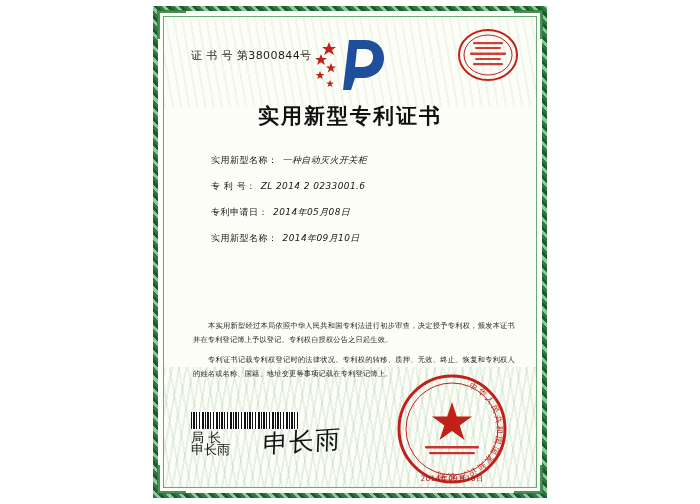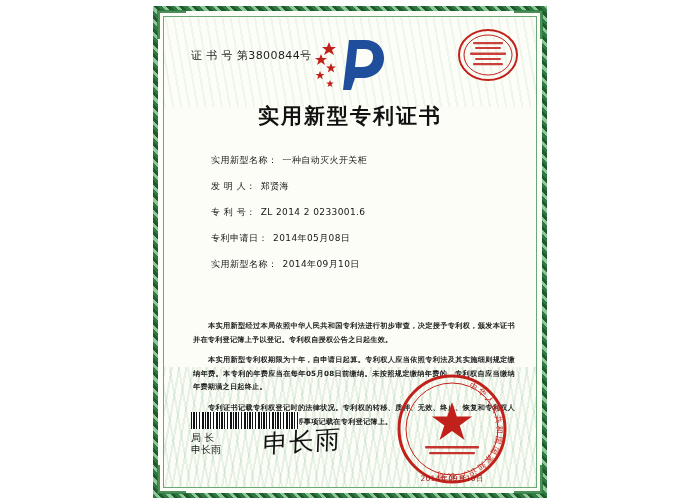--- a/index.html
+++ b/index.html
@@ -143,29 +143,29 @@
     margin-left: 18px;
   }
   .field-label {
     flex: 0 0 auto;
     letter-spacing: .5px;
   }
   .field-value {
     flex: 0 1 auto;
     margin-left: 5px;
     letter-spacing: .4px;
+    font-style: italic;
   }
 
   
   .body-text {
     position: absolute;
     left: 40px;
     right: 32px;
     top: 306px;
-    font-weight: bold;
   }
   .para {
     font-size: 7.2px;
     line-height: 13.5px;
     color: #1c1c1c;
     text-align: justify;
     text-indent: 15px;
     margin-bottom: 3px;
     letter-spacing: .2px;
   }
@@ -184,21 +184,21 @@
         #111 5px 6px, #fff 6px 8px,
         #111 8px 9px, #fff 9px 11px,
         #111 11px 13px, #fff 13px 14px);
   }
 
   
   .sig-label {
     position: absolute;
     left: 38px;
     bottom: 42px;
-    font-size: 10px;
+    font-size: 13px;
     line-height: 12px;
     color: #141414;
   }
   .sig-hand {
     position: absolute;
     left: 110px;
     bottom: 40px;
     font-family: "DejaVu Serif", serif;
     font-size: 25px;
     color: #111;
@@ -271,42 +271,37 @@
         </g>
       </svg>
     </div>
 
     <div class="title">实用新型专利证书</div>
 
     <div class="fields">
       <div class="field-row">
         <span class="field-label">实用新型名称：</span>
         <span class="field-value">一种自动灭火开关柜</span>
-      </div>
-      <div class="field-row">
-        <span class="field-label">发    明    人：</span>
-        <span class="field-value">郑贤海</span>
       </div>
       <div class="field-row">
         <span class="field-label">专    利    号：</span>
         <span class="field-value">ZL 2014 2 0233001.6</span>
       </div>
       <div class="field-row">
         <span class="field-label">专利申请日：</span>
         <span class="field-value">2014年05月08日</span>
       </div>
       <div class="field-row">
         <span class="field-label">实用新型名称：</span>
         <span class="field-value">2014年09月10日</span>
       </div>
     </div>
 
     <div class="body-text">
       <p class="para">本实用新型经过本局依照中华人民共和国专利法进行初步审查，决定授予专利权，颁发本证书并在专利登记簿上予以登记。专利权自授权公告之日起生效。</p>
-      <p class="para">本实用新型专利权期限为十年，自申请日起算。专利权人应当依照专利法及其实施细则规定缴纳年费。本专利的年费应当在每年05月08日前缴纳。未按照规定缴纳年费的，专利权自应当缴纳年费期满之日起终止。</p>
       <p class="para">专利证书记载专利权登记时的法律状况。专利权的转移、质押、无效、终止、恢复和专利权人的姓名或名称、国籍、地址变更等事项记载在专利登记簿上。</p>
     </div>
 
     <div class="barcode"></div>
 
     <div class="sig-label">
       <div>局  长</div>
       <div>申长雨</div>
     </div>
     <div class="sig-hand">申长雨</div>

